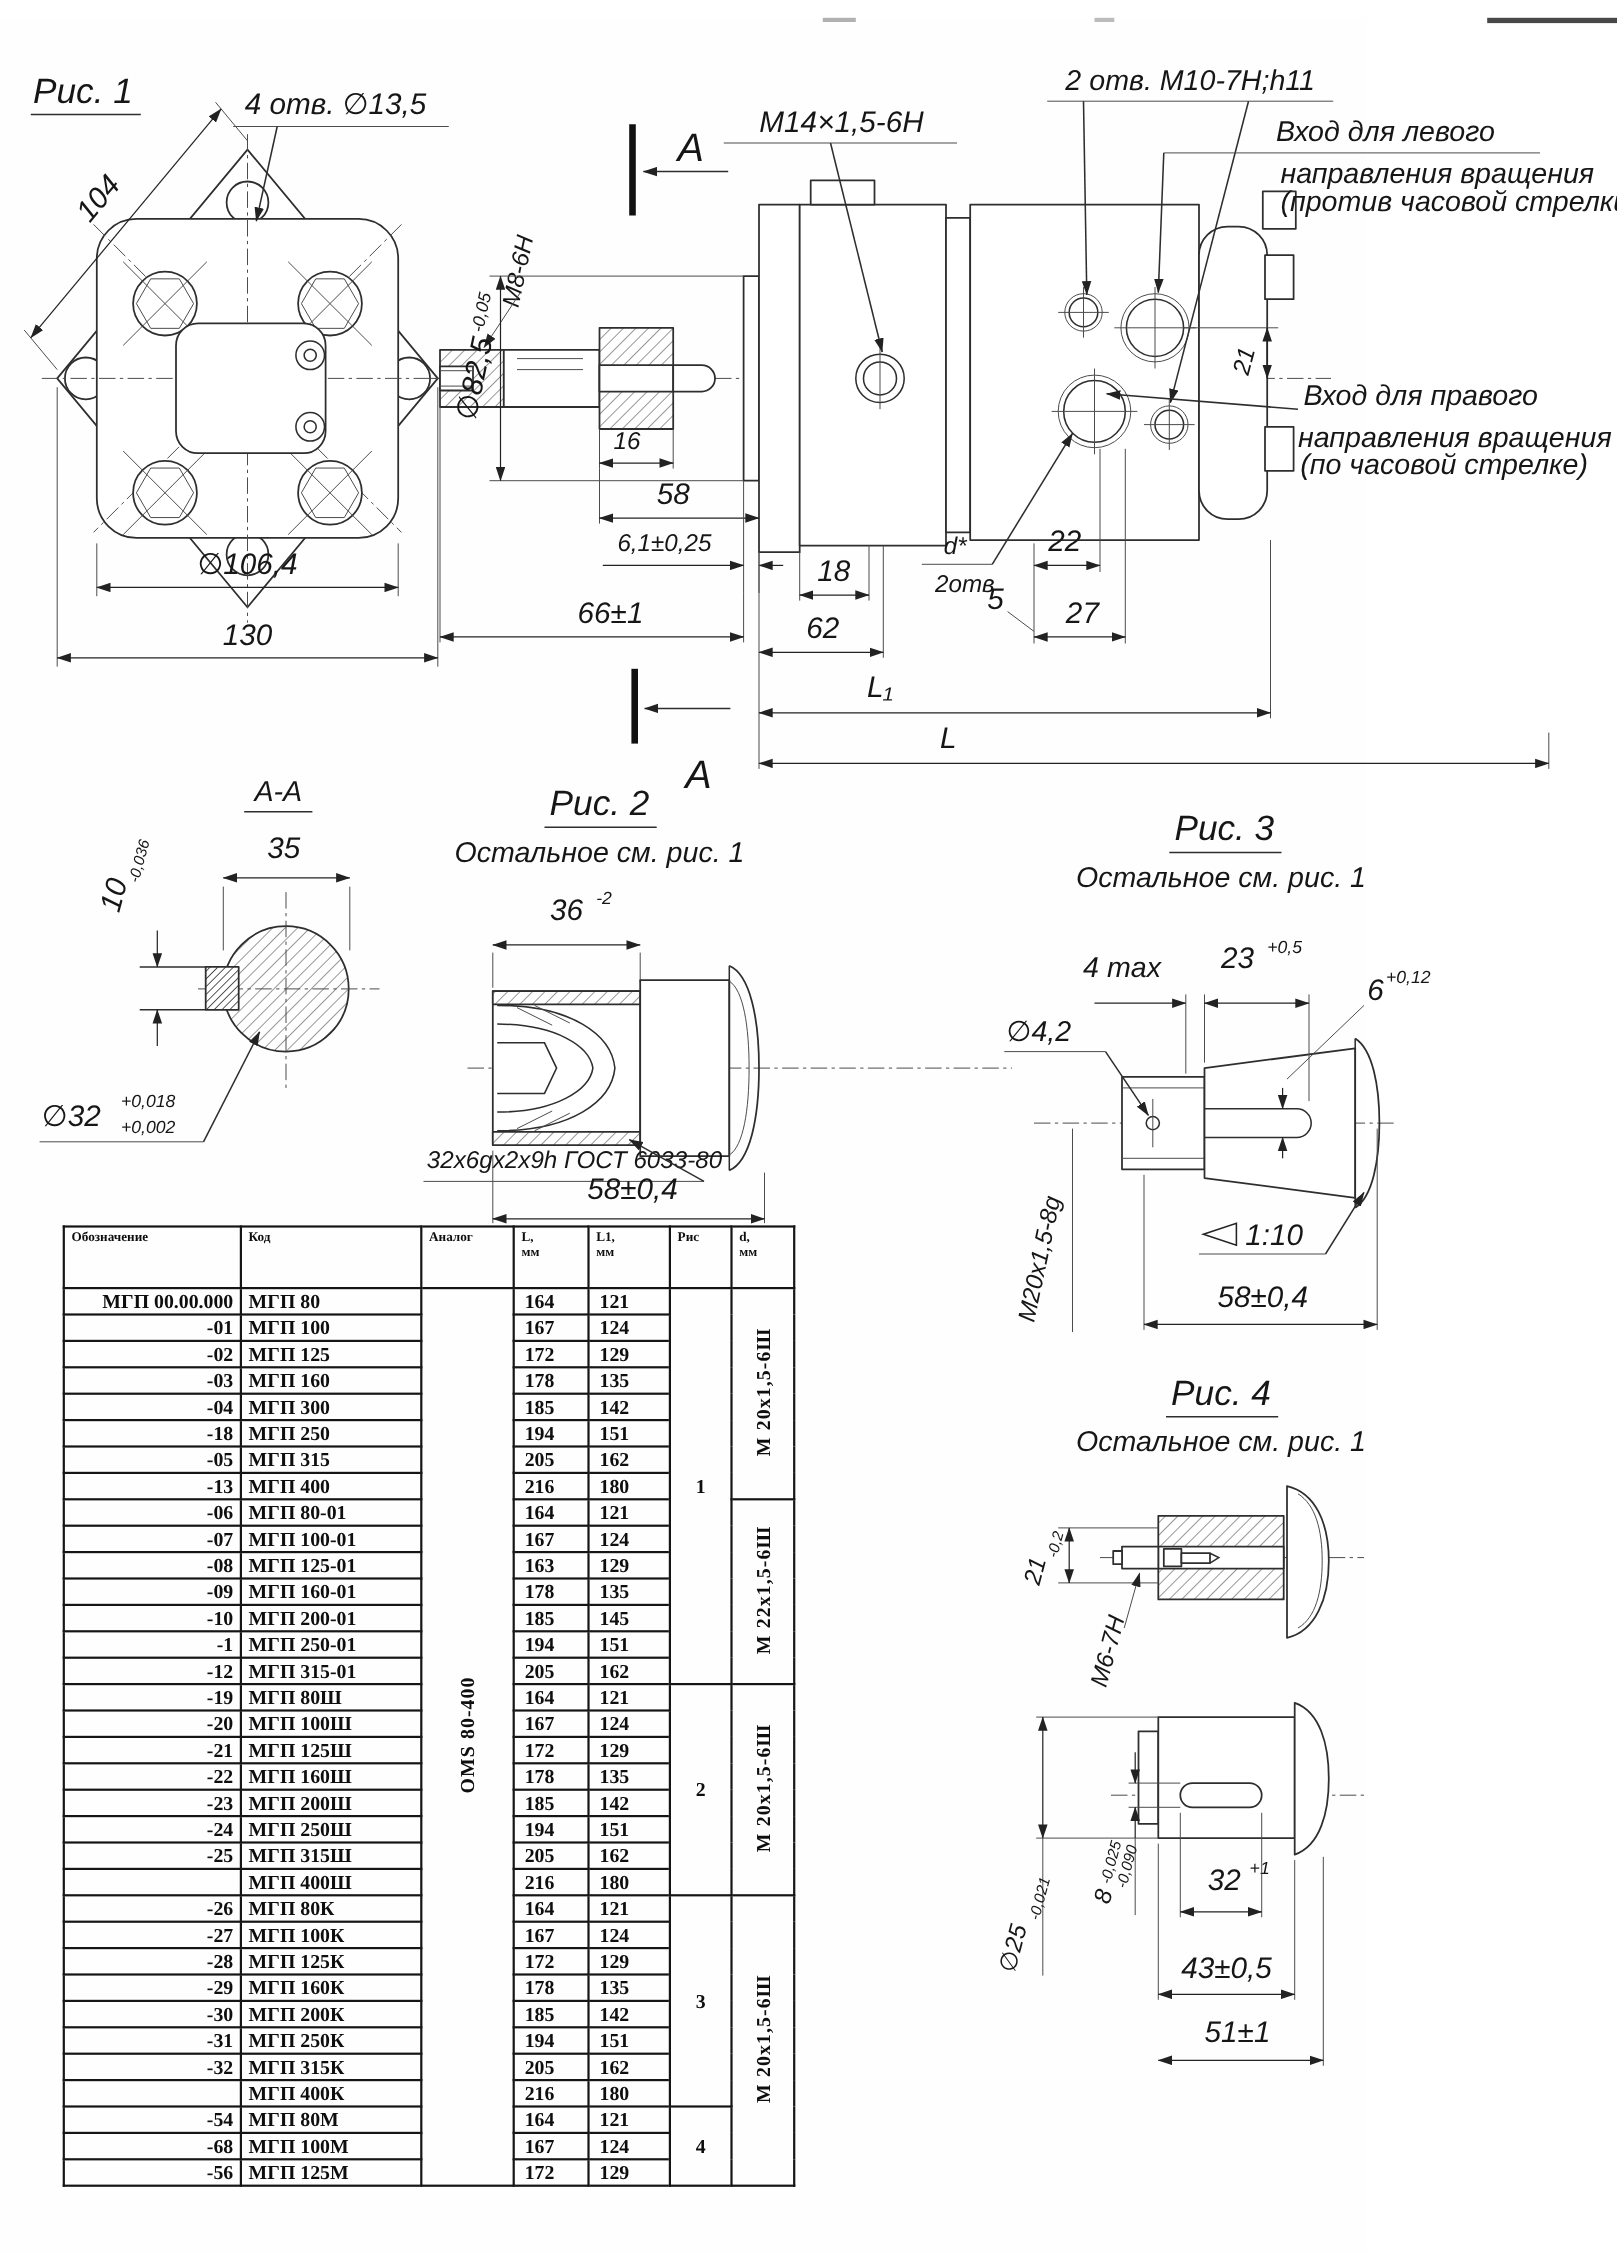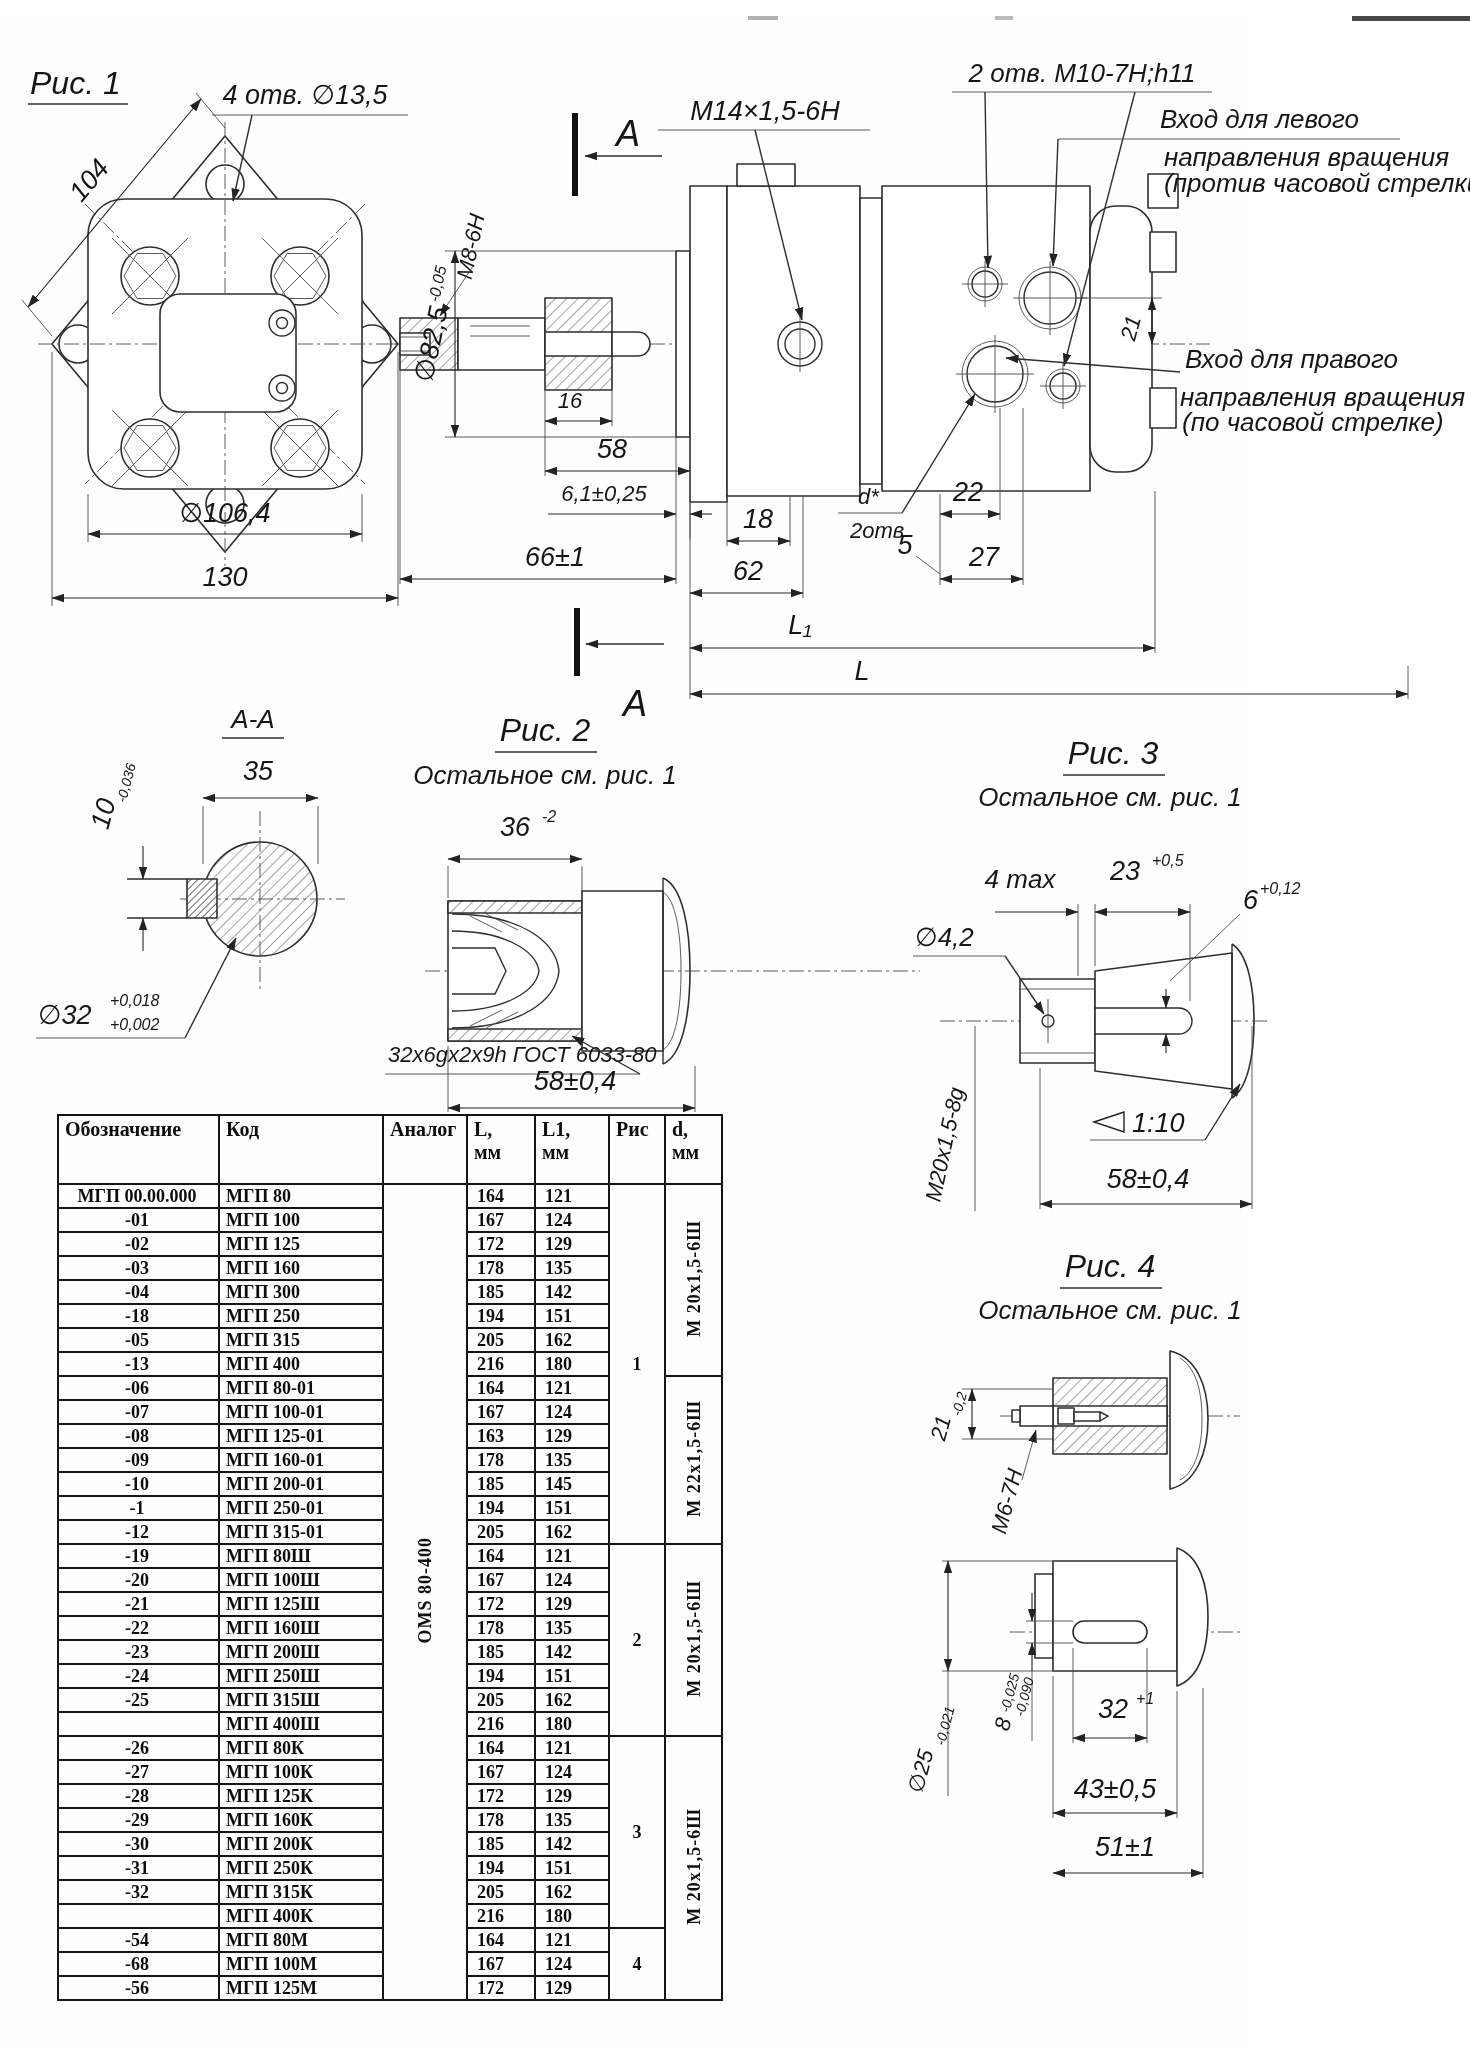--- a/index.html
+++ b/index.html
@@ -24,24 +24,24 @@
   .d{font-size:27px;}
   .d2{font-size:22px;}
   .sup{font-size:16px;}
   .tiny{font-size:14px;}
   .big{font-size:36px;}
   
   .spec{position:absolute;left:57px;top:1098px;}
   .spec table{border-collapse:collapse;table-layout:fixed;width:664px;
       font-family:"Liberation Serif","DejaVu Serif",serif;font-weight:700;color:#0e0e0e;}
   .spec th,.spec td{border:2px solid #151515;overflow:hidden;}
-  .spec thead th{font-size:20px;text-align:left;vertical-align:top;padding:2px 3px 15px 6px;height:50px;}
+  .spec thead th{font-size:12px;text-align:left;vertical-align:top;padding:2px 3px 2px 6px;height:50px;}
   .spec thead .hl{display:block;line-height:1.15;}
   .spec td{font-size:18px;height:22px;padding:0 3px;line-height:1;}
-  .c-des{text-align:center;padding-right:6px !important;}
+  .c-des{text-align:right;padding-right:6px !important;}
   .c-code{text-align:left;padding-left:6px !important;border-radius:12px;}
   .c-num{text-align:left;padding-left:9px !important;}
   .c-fig{text-align:center;vertical-align:middle;font-size:19px;}
   .c-analog,.c-d{text-align:center;vertical-align:middle;}
   .vrt{writing-mode:vertical-rl;transform:rotate(180deg);display:inline-block;
        white-space:nowrap;font-size:18px;letter-spacing:1px;}
 </style>
 </head>
 <body>
 

